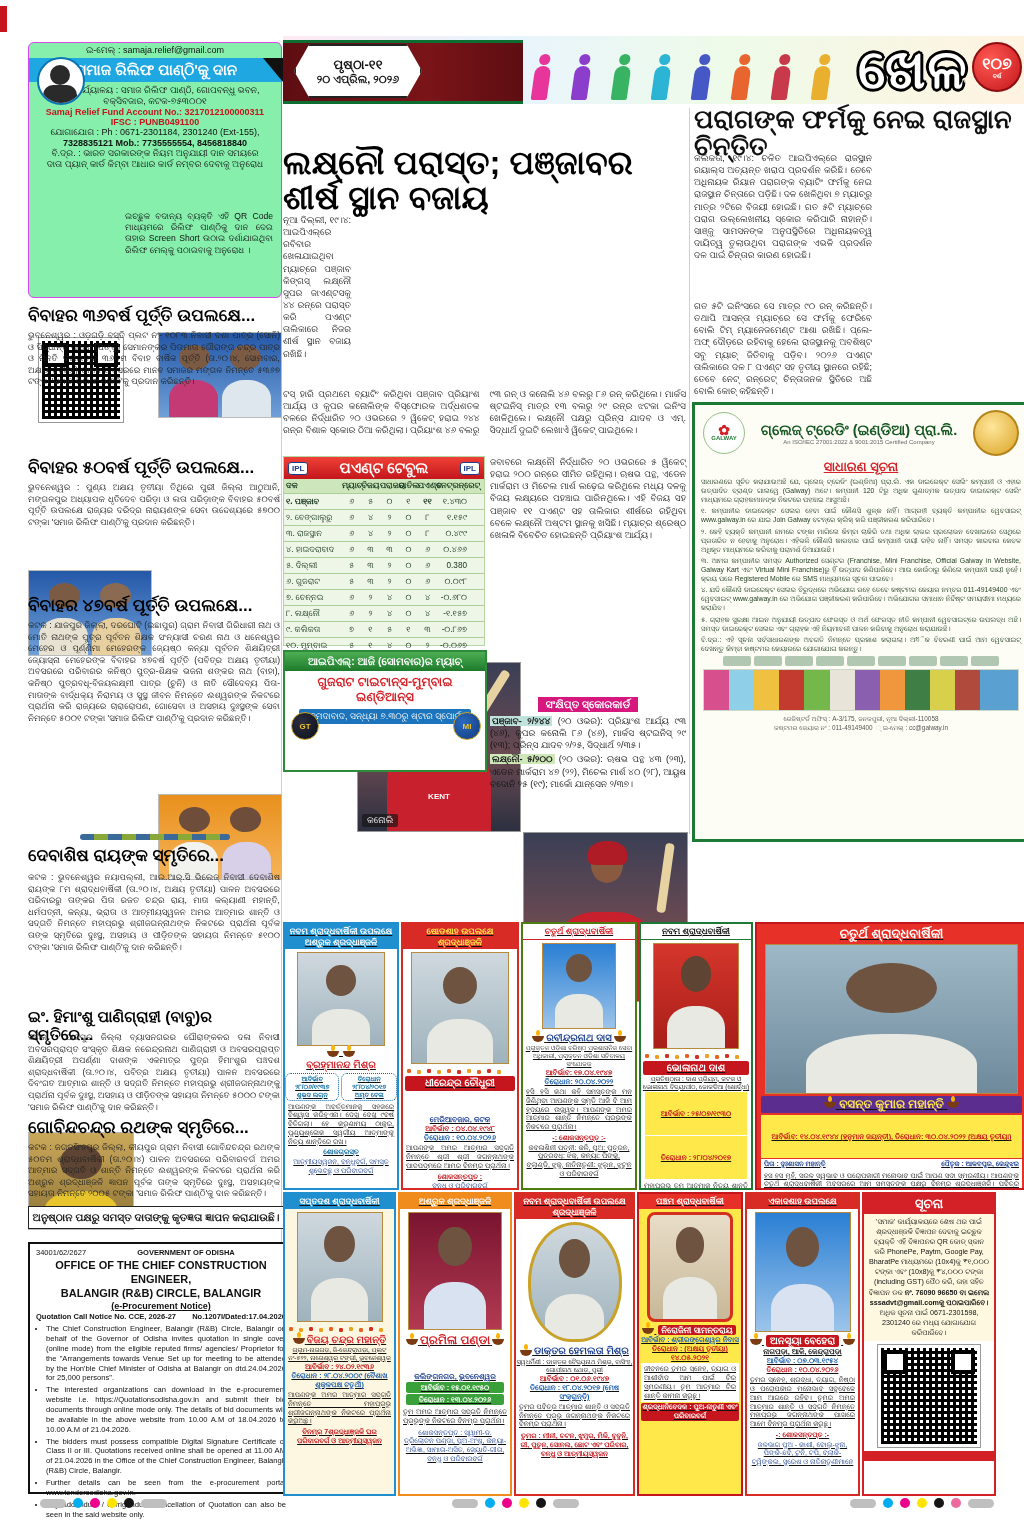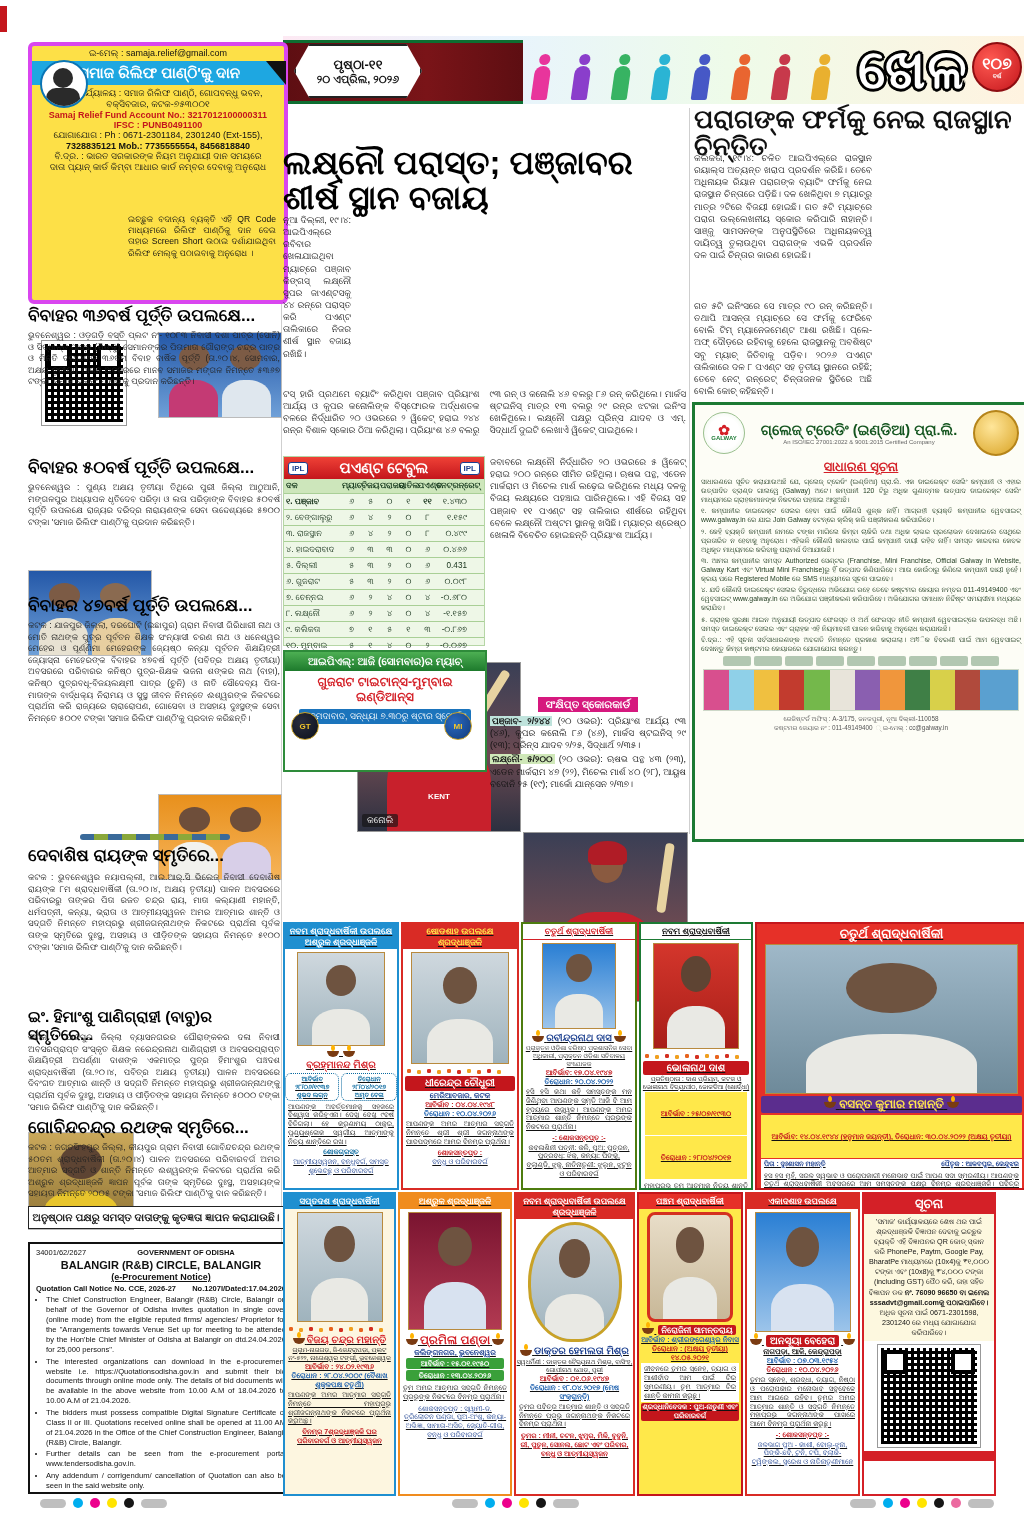--- a/index.html
+++ b/index.html
@@ -16,21 +16,21 @@
   .hexbadge{background:#fff;border:2px solid #222;clip-path:polygon(12% 0,88% 0,100% 50%,88% 100%,12% 100%,0 50%);
             display:flex;flex-direction:column;align-items:center;justify-content:center;font-size:13px;font-weight:bold;}
   .sportsbanner{background:linear-gradient(90deg,#fde9f3,#e8f4fd 30%,#eefbe9 60%,#fff3e0);overflow:hidden;}
   .ath{position:absolute;bottom:4px;width:16px;height:34px;border-radius:8px 8px 2px 2px;opacity:.85;transform:skewX(-8deg);}
   .ath::before{content:"";position:absolute;top:-12px;left:3px;width:11px;height:11px;border-radius:50%;background:inherit;}
   .khela{font-size:54px;font-weight:bold;color:#fff;letter-spacing:2px;
          text-shadow:-3px 0 #000,3px 0 #000,0 -3px #000,0 3px #000,-2px -2px #000,2px 2px #000,-2px 2px #000,2px -2px #000;}
   .annbadge{background:radial-gradient(circle at 35% 35%,#ff5a52,#c4161c);border-radius:50%;color:#fff;display:flex;flex-direction:column;align-items:center;justify-content:center;font-weight:bold;border:2px solid #8e0d11;}
 
   
-  .relief{border:4px solid #d946ef;border-radius:6px;background:#fde047;font-size:9px;}
+  .relief{border:1px solid #d946ef;border-radius:6px;background:#86efac;font-size:9px;}
   .relief .bar{background:#1ea7e1;color:#fff;font-size:15px;font-weight:bold;text-align:center;padding:3px 0;position:relative;}
   .relief .tri{position:absolute;right:-2px;top:0;border-top:24px solid #111;border-left:20px solid transparent;}
   .avatarc{position:absolute;left:8px;top:14px;width:44px;height:44px;border-radius:50%;background:#fff;border:2px solid #0a75b5;overflow:hidden;}
   .avatarc::before{content:"";position:absolute;left:11px;top:6px;width:20px;height:20px;border-radius:50%;background:#2a2a2a;}
   .avatarc::after{content:"";position:absolute;left:4px;top:26px;width:34px;height:20px;border-radius:10px 10px 0 0;background:#2a2a2a;}
   .qr{background:
       repeating-linear-gradient(0deg,#000 0 3px,transparent 3px 6px),
       repeating-linear-gradient(90deg,#000 0 3px,#fff 3px 6px);
       border:3px solid #fff;outline:1px solid #999;position:relative;}
   .qr::before,.qr::after{content:"";position:absolute;width:16px;height:16px;border:4px solid #000;background:#fff;}
@@ -137,21 +137,21 @@
      radial-gradient(circle 3px at 36px 5px,#f0a020 70%,transparent 72%),
      radial-gradient(circle 3px at 46px 4px,#e8641e 70%,transparent 72%),
      radial-gradient(circle 3px at 56px 5px,#d43020 70%,transparent 72%),
      radial-gradient(circle 3px at 66px 4px,#f0a020 70%,transparent 72%),
      radial-gradient(circle 3px at 76px 5px,#e8641e 70%,transparent 72%),
      radial-gradient(circle 3px at 86px 4px,#d43020 70%,transparent 72%),
      radial-gradient(circle 3px at 96px 5px,#f0a020 70%,transparent 72%);}
   .c-name{font-weight:bold;text-align:center;font-size:10px;color:#d42027;padding:1px 0;}
   .nm-banner{background:#c4161c;color:#fff;margin:0 2px;border-radius:2px;}
   .nm-blue{color:#1b3f8f;}
-  .c-place{text-align:center;color:#1b3f8f;font-weight:bold;font-size:7.5px;}
+  .c-place{text-align:center;color:#1b3f8f;font-weight:bold;font-size:7.5px;margin-top:24px;}
   .c-date{text-align:center;font-size:7.2px;font-weight:bold;}
   .d-red{color:#c4161c;}.d-blue{color:#1b5fae;}
   .hl-grn{background:#3aa03a;color:#fff;margin:1px 6px;border-radius:2px;padding:1px 0;}
   .hl-yel{background:#ffe84a;color:#c4161c;margin:1px 4px;padding:17px 0;}
   .c-body{padding:2px 3px;text-align:justify;color:#222;}
   .c-mourn{padding:1px 3px;text-align:center;color:#1b3f8f;}
   .m-red{color:#c4161c;font-weight:bold;}
   .sdiya{display:inline-block;position:relative;width:12px;height:6px;background:#7a3b12;border-radius:0 0 7px 7px;vertical-align:middle;}
   .sdiya::after{content:"";position:absolute;left:4px;top:-6px;width:4px;height:6px;background:#ffb300;border-radius:50% 50% 50% 50%/60% 60% 40% 40%;}
 
@@ -254,20 +254,21 @@
   <div class="abs lbody jc" style="left:28px;top:1142px;width:252px;height:62px">କଟକ : ଜଗତସିଂହପୁର ଜିଲ୍ଲା, କୀୟପୁର ଗ୍ରାମ ନିବାସୀ ଗୋବିନ୍ଦଚନ୍ଦ୍ର ରଥଙ୍କ ୫୦ତମ ଶ୍ରାଦ୍ଧବାର୍ଷିକୀ (ତା.୨୦।୪) ପାଳନ ଅବସରରେ ପରିବାରବର୍ଗ ଅମର ଆତ୍ମାର ସଦ୍‌ଗତି ଓ ଶାନ୍ତି ନିମନ୍ତେ ଈଶ୍ୱରଙ୍କ ନିକଟରେ ପ୍ରାର୍ଥନା କରି ଅଶ୍ରୁଳ ଶ୍ରଦ୍ଧାଞ୍ଜଳି ଜ୍ଞାପନ ପୂର୍ବକ ତାଙ୍କ ସ୍ମୃତିରେ ଦୁଃସ୍ଥ, ଅସହାୟଙ୍କ ସହାୟତା ନିମନ୍ତେ ୨୦୦୫ ଟଙ୍କା 'ସମାଜ ରିଲିଫ ପାଣ୍ଠି'କୁ ଦାନ କରିଛନ୍ତି।</div>
 
   <div class="abs grat" style="left:28px;top:1206px;width:250px">ଅନୁଷ୍ଠାନ ପକ୍ଷରୁ ସମସ୍ତ ଦାତାଙ୍କୁ କୃତଜ୍ଞତା ଜ୍ଞାପନ କରାଯାଉଛି।</div>
 
   <div class="abs gov" style="left:28px;top:1242px;width:250px;height:240px">
     <div class="t1">
         <span>34001/62/2627</span>
         <span class="b">GOVERNMENT OF ODISHA</span>
         <span></span>
       </div>
+    <div class="t2">OFFICE OF THE CHIEF CONSTRUCTION ENGINEER,</div>
     <div class="t2">BALANGIR (R&amp;B) CIRCLE, BALANGIR</div>
     <div class="t3">(e-Procurement Notice)</div>
     <div class="t1 b">
         <span>Quotation Call Notice No. CCE,  2026-27</span>
         <span>No.1207I/Dated:17.04.2026</span>
       </div>
     <ul>
       <li>The Chief Construction Engineer, Balangir (R&amp;B) Circle, Balangir on behalf of the Governor of Odisha invites quotation in single cover (online mode) from the eligible reputed firms/ agencies/ Proprietor for the "Arrangements towards Venue Set up for meeting to be attended by the Hon'ble Chief Minister of Odisha at Balangir on dtd.24.04.2026 for 25,000 persons".</li>
       <li>The interested organizations can download in the e-procurement website i.e. https://Quotationsodisha.gov.in and submit their bid documents through online mode only. The details of bid documents will be available in the above website from 10.00 A.M of 18.04.2026 to 10.00 A.M of 21.04.2026.</li>
       <li>The bidders must possess compatible Digital Signature Certificate of Class II or III. Quotations received online shall be opened at 11.00 AM of 21.04.2026 in the Office of the Chief Construction Engineer, Balangir (R&amp;B) Circle, Balangir.</li>
@@ -350,21 +351,21 @@
         <span class="c-n">୬</span>
         <span class="c-nr">୦.୪୬୬</span>
       </div>
     <div class="pt-row">
         <span class="c-team">୫. ଦିଲ୍ଲୀ</span>
         <span class="c-n">୫</span>
         <span class="c-n">୩</span>
         <span class="c-n">୨</span>
         <span class="c-n">୦</span>
         <span class="c-n">୬</span>
-        <span class="c-nr">0.431</span>
+        <span class="c-nr">0.380</span>
       </div>
     <div class="pt-row">
         <span class="c-team">୬. ଗୁଜରାଟ</span>
         <span class="c-n">୫</span>
         <span class="c-n">୩</span>
         <span class="c-n">୨</span>
         <span class="c-n">୦</span>
         <span class="c-n">୬</span>
         <span class="c-nr">୦.୦୯୮</span>
       </div>
@@ -403,21 +404,21 @@
         <span class="c-n">୦</span>
         <span class="c-n">୨</span>
         <span class="c-nr">-୦.୦୬୭</span>
       </div>
   </div>
 
   <div class="abs todaybox" style="left:283px;top:650px;width:200px;height:118px">
     <div class="tb-head">ଆଇପିଏଲ୍: ଆଜି (ସୋମବାର)ର ମ୍ୟାଚ୍</div>
     <div class="tb-match">ଗୁଜରାଟ ଟାଇଟାନ୍ସ-ମୁମ୍ବାଇ ଇଣ୍ଡିଆନ୍ସ</div>
     <div class="teamlogo" style="left:6px;bottom:30px;background:radial-gradient(circle at 35% 35%,#2a2e3e,#0c0f1a);border:1px solid #c9a227">GT</div>
-    <div class="teamlogo" style="right:13px;bottom:30px;background:radial-gradient(circle at 35% 35%,#2a6ac0,#123a7a);border:1px solid #c9a227">MI</div>
+    <div class="teamlogo" style="right:4px;bottom:30px;background:radial-gradient(circle at 35% 35%,#2a6ac0,#123a7a);border:1px solid #c9a227">MI</div>
     <div class="tb-venue">ଅହମଦାବାଦ, ସନ୍ଧ୍ୟା ୭.୩୦ରୁ ଷ୍ଟାର ସ୍ପୋର୍ଟସ</div>
   </div>
 
   <div class="abs mbody jc" style="left:490px;top:456px;width:196px;height:230px">ଜବାବରେ ଲକ୍ଷ୍ନୌ ନିର୍ଦ୍ଧାରିତ ୨୦ ଓଭରରେ ୫ ୱିକେଟ୍ ହରାଇ ୨୦୦ ରନ୍‌ରେ ସୀମିତ ରହିଥିଲା। ଋଷଭ ପନ୍ଥ, ଏଡେନ ମାର୍କରାମ ଓ ମିଚେଲ ମାର୍ଶ ଲଢ଼େଇ କରିଥିଲେ ମଧ୍ୟ ଦଳକୁ ବିଜୟ ଲକ୍ଷ୍ୟରେ ପହଞ୍ଚାଇ ପାରିନଥିଲେ। ଏହି ବିଜୟ ସହ ପଞ୍ଜାବ ୧୧ ପଏଣ୍ଟ ସହ ତାଲିକାର ଶୀର୍ଷରେ ରହିଥିବା ବେଳେ ଲକ୍ଷ୍ନୌ ଅଷ୍ଟମ ସ୍ଥାନକୁ ଖସିଛି। ମ୍ୟାଚ୍‌ର ଶ୍ରେଷ୍ଠ ଖେଳାଳି ବିବେଚିତ ହୋଇଛନ୍ତି ପ୍ରିୟାଂଶ ଆର୍ଯ୍ୟ।</div>
   <div class="abs" style="left:490px;top:694px;width:196px">
     <div class="ctr"><span class="scorehead">ସଂକ୍ଷିପ୍ତ ସ୍କୋରକାର୍ଡ</span></div>
     <div class="scoreline jc" style="margin-top:3px">
       <span class="tm1">ପଞ୍ଜାବ- ୨/୨୪୪</span><span> (୨୦ ଓଭର): ପ୍ରିୟାଂଶ ଆର୍ଯ୍ୟ ୯୩ (୪୬), କୁପର କନୋଲି ୮୬ (୪୬), ମାର୍କସ ଷ୍ଟଇନିସ୍ ୨୯ (୧୩); ପ୍ରିନ୍ସ ଯାଦବ ୨/୨୫, ସିଦ୍ଧାର୍ଥ ୨/୩୫।</span>
     </div>
     <div class="scoreline jc" style="margin-top:2px">

